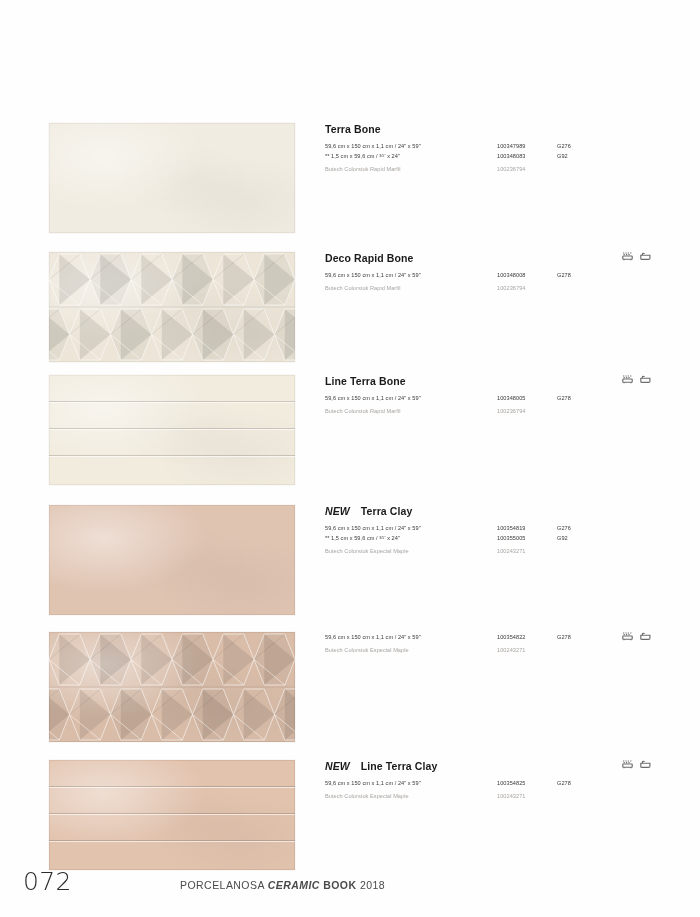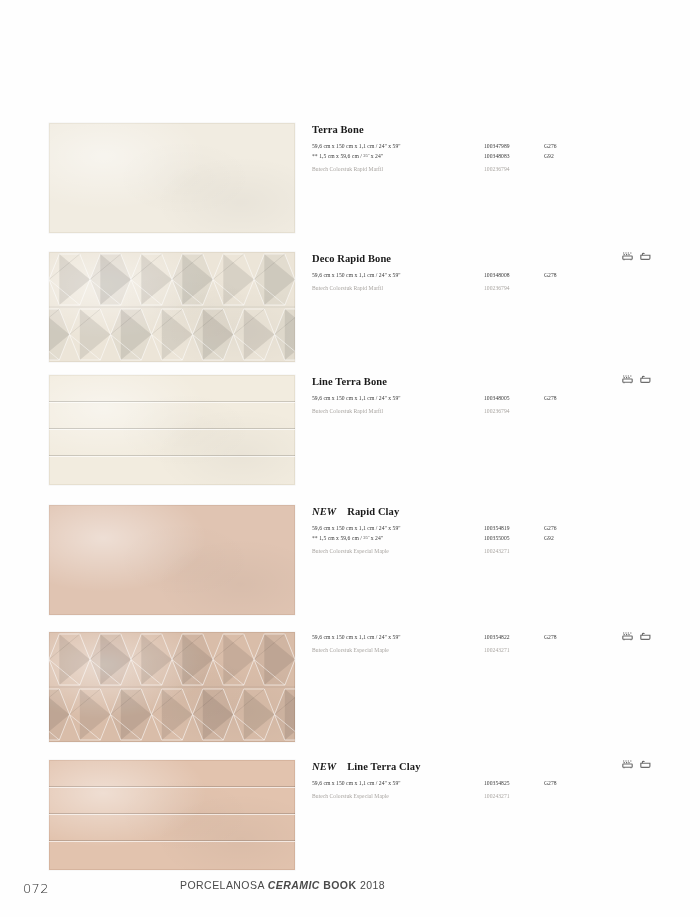--- a/index.html
+++ b/index.html
@@ -86,24 +86,23 @@
   
   .deco {
     position: absolute;
     inset: 0;
   }
   .deco svg { display: block; width: 100%; height: 100%; }
 
   
   .info {
     flex: 1 1 auto;
-    padding-left: 17px;
+    padding-left: 30px;
     position: relative;
     padding-top: 1px;
-    font-family: Liberation Serif, serif;
   }
 
   .title {
     font-size: 10.5px;
     font-weight: bold;
     letter-spacing: 0.1px;
     color: #1a1a1a;
     margin: 0 0 6px 0;
     line-height: 1.1;
   }
@@ -154,21 +153,21 @@
     stroke: #6c6c6c;
     fill: none;
     stroke-width: 1.15;
   }
 
   
   .footer-page {
     position: absolute;
     left: 23px;
     bottom: 21px;
-    font-size: 13px;
+    font-size: 25px;
     font-weight: 300;
     letter-spacing: 0.3px;
     color: #2b2b2b;
     font-family: "DejaVu Sans", sans-serif;
   }
   .footer-brand {
     position: absolute;
     left: 180px;
     bottom: 26px;
     font-size: 10.5px;
@@ -377,21 +376,21 @@
               </tr>
             </tbody>
           </table>
         </div>
       </div>
       <div class="product-row" style="top:505px">
         <div class="swatch">
           <div class="surf" style="background:#e0c4b2;box-shadow:inset 0 0 0 1px #d5b7a4"></div>
         </div>
         <div class="info">
-          <div class="title"><span class="new">NEW</span><span>Rapid Clay</span></div>
+          <div class="title"><span class="new">NEW</span><span>Terra Clay</span></div>
           <table class="spec-table">
             <tbody>
               <tr>
                 <td class="dim">59,6 cm x 150 cm x 1,1 cm / 24" x 59"</td>
                 <td class="code">100354819</td>
                 <td class="ref">G276</td>
               </tr>
               <tr>
                 <td class="dim">** 1,5 cm x 59,6 cm / <sup>3/5"</sup> x 24"</td>
                 <td class="code">100355005</td>

